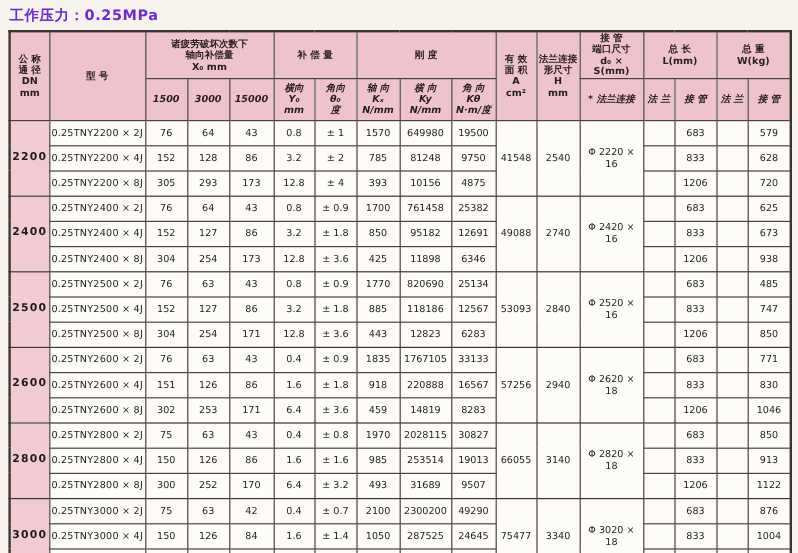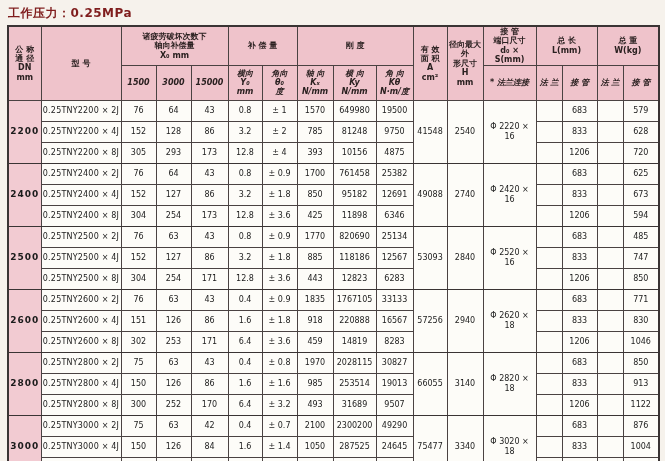--- a/index.html
+++ b/index.html
@@ -4,21 +4,21 @@
 <style>
   html,body{margin:0;padding:0;}
   body{width:665px;height:461px;overflow:hidden;background:#eee;}
   .page{
     width:665px;height:461px;box-sizing:border-box;
     background:#f6f2ec;
     font-family:"DejaVu Sans","Liberation Sans",sans-serif;
     padding:4px 7px 0 7px;position:relative;color:#1b1b1b;
   }
   .titlebar{display:flex;justify-content:space-between;align-items:flex-end;padding:1px 1px 3px 1px;}
-  .title-left,.title-right{font-size:12px;font-weight:bold;letter-spacing:.5px;color:#7f1d1d;}
+  .title-left,.title-right{font-size:12px;font-weight:bold;letter-spacing:.5px;color:#6d28d9;}
   table.spec{
     border-collapse:collapse;table-layout:fixed;width:651px;
     border:2px solid #3a3434;background:#fdfcf8;
   }
   th,td{
     border:1px solid #4a4242;
     text-align:center;vertical-align:middle;
     padding:0 1px;overflow:hidden;
     white-space:pre-line;line-height:1.18;
     font-size:8px;color:#1b1b1b;font-weight:normal;
@@ -71,21 +71,21 @@
         <th rowspan="2">型  号</th>
         <th colspan="3">诸疲劳破坏次数下
 轴向补偿量
 X₀   mm</th>
         <th colspan="2">补 偿 量</th>
         <th colspan="3">刚  度</th>
         <th rowspan="2">有 效
 面 积
 A
 cm²</th>
-        <th rowspan="2">径向最大外
+        <th rowspan="2">法兰连接
 形尺寸
 H
 mm</th>
         <th>接 管
 端口尺寸
 d₀ × S(mm)</th>
         <th colspan="2">总  长
 L(mm)</th>
         <th colspan="2">总  重
 W(kg)</th>
@@ -208,21 +208,21 @@
           <td>254</td>
           <td>173</td>
           <td>12.8</td>
           <td>± 3.6</td>
           <td>425</td>
           <td>11898</td>
           <td>6346</td>
           <td></td>
           <td>1206</td>
           <td></td>
-          <td>594</td>
+          <td>938</td>
         </tr>
         <tr>
           <td class="dn span3" rowspan="3">2500</td>
           <td class="model">0.25TNY2500 × 2J</td>
           <td>76</td>
           <td>63</td>
           <td>43</td>
           <td>0.8</td>
           <td>± 0.9</td>
           <td>1770</td>

